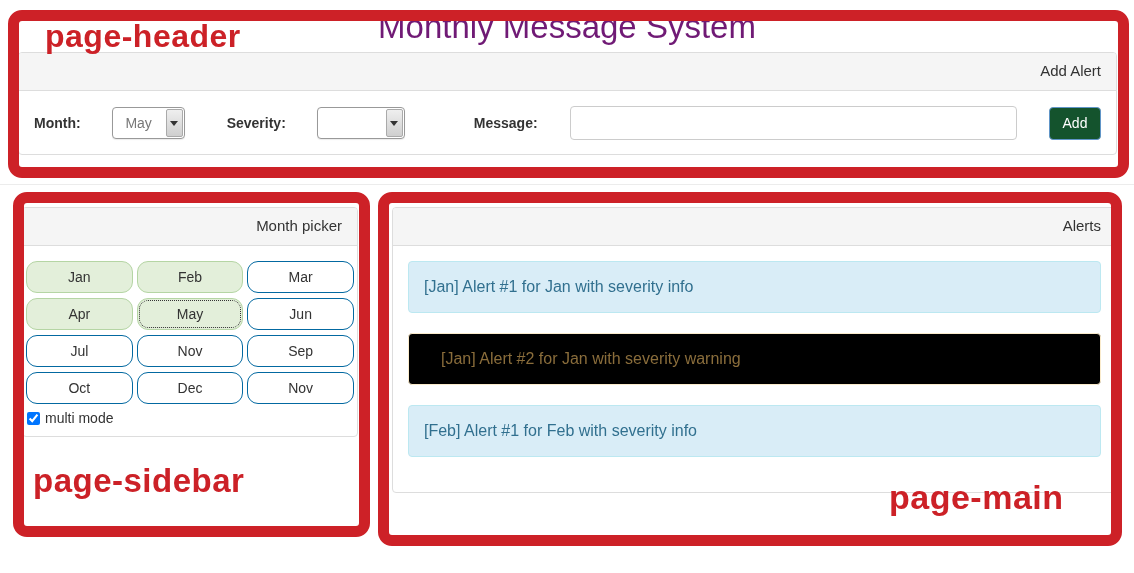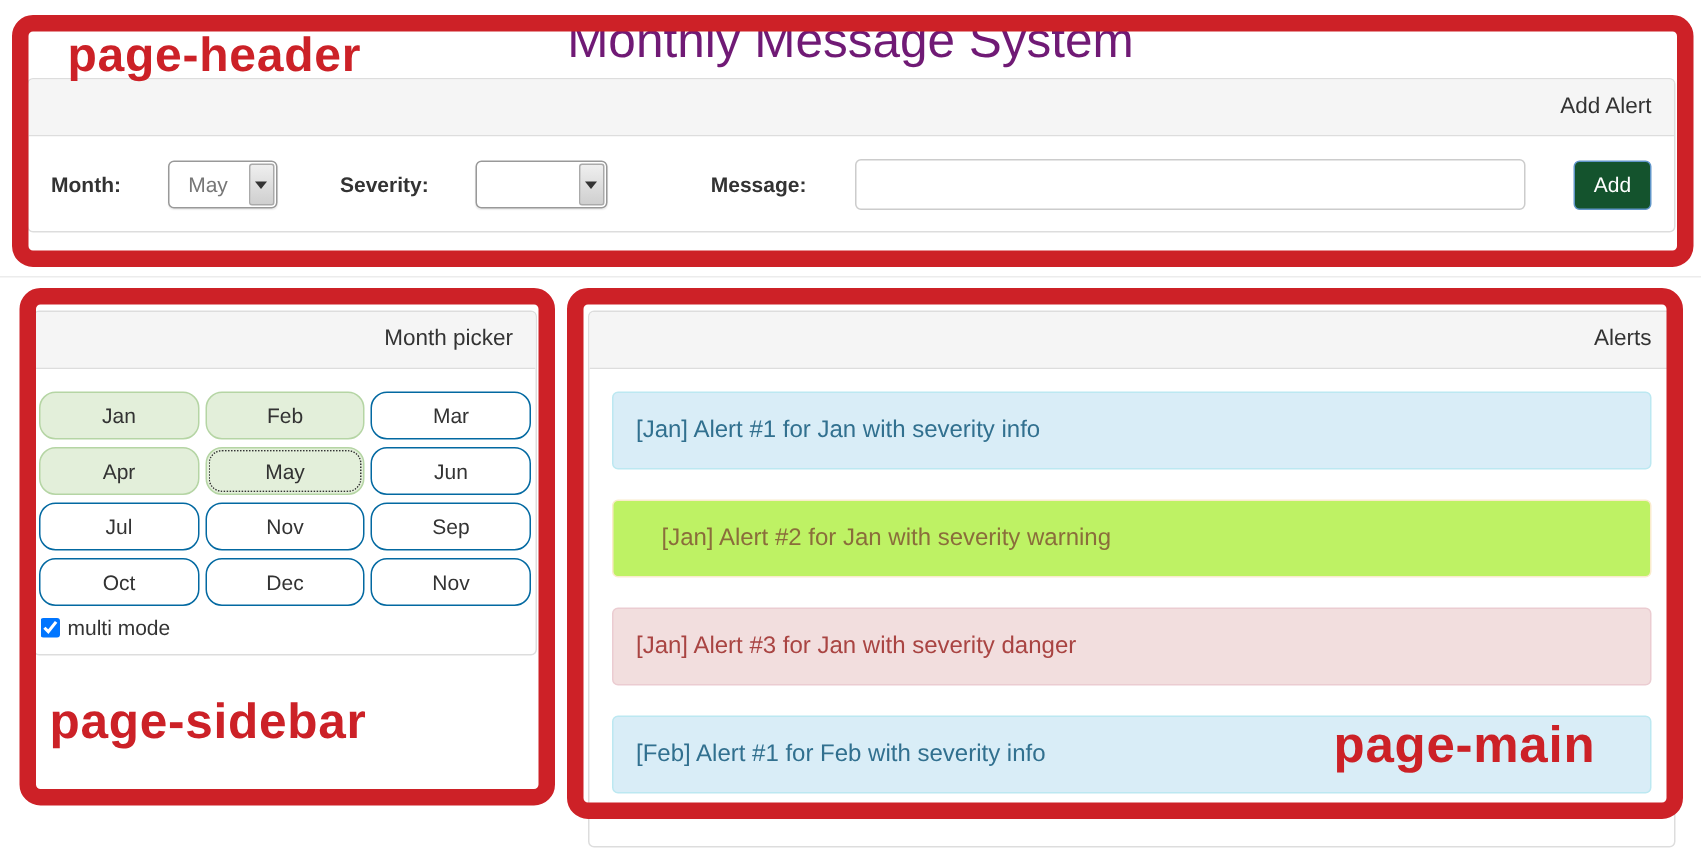--- a/index.html
+++ b/index.html
@@ -80,21 +80,21 @@
   .multi-mode-row input { width:13px; height:13px; }
 
   
   .alerts-panel { left:392px; top:207px; width:725px; }
   .alerts-body { padding:15px 15px 15px 15px; }
   .alert {
     padding:15px; margin-bottom:20px; border:1px solid transparent;
     border-radius:4px; font-size:16px; line-height:20px;
   }
   .alert.info    { background:#d9edf7; border-color:#bce8f1; color:#31708f; }
-  .alert.warning { background:#bef264; border-color:#faebcc; color:#8a6d3b;padding-left:32px; }
+  .alert.warning { background:#000000; border-color:#faebcc; color:#8a6d3b;padding-left:32px; }
   .alert.danger  { background:#f2dede; border-color:#ebccd1; color:#a94442; }
 
   
   .anno-box {
     position:absolute; border:11px solid #cd2127; border-radius:14px;
     pointer-events:none; z-index:20; background:transparent;
   }
   .anno-header-box  { left:8px;   top:10px;  width:1121px; height:168px; }
   .anno-sidebar-box { left:13px;  top:192px; width:357px;  height:345px; }
   .anno-main-box    { left:378px; top:192px; width:744px;  height:354px; }
@@ -154,21 +154,20 @@
       <input type="checkbox" checked="" style="">
       <span>multi mode</span>
     </label>
   </aside>
 
   <main class="panel alerts-panel">
     <div class="panel-heading">Alerts</div>
     <div class="alerts-body">
         <div class="alert info">[Jan] Alert #1 for Jan with severity info</div>
         <div class="alert warning">[Jan] Alert #2 for Jan with severity warning</div>
-        <div class="alert danger">[Jan] Alert #3 for Jan with severity danger</div>
         <div class="alert info">[Feb] Alert #1 for Feb with severity info</div>
       </div>
   </main>
 
   <div class="anno-box anno-header-box"></div>
   <div class="anno-box anno-sidebar-box"></div>
   <div class="anno-box anno-main-box"></div>
   <div class="anno-label anno-label-header">page-header</div>
   <div class="anno-label anno-label-sidebar">page-sidebar</div>
   <div class="anno-label anno-label-main">page-main</div>

